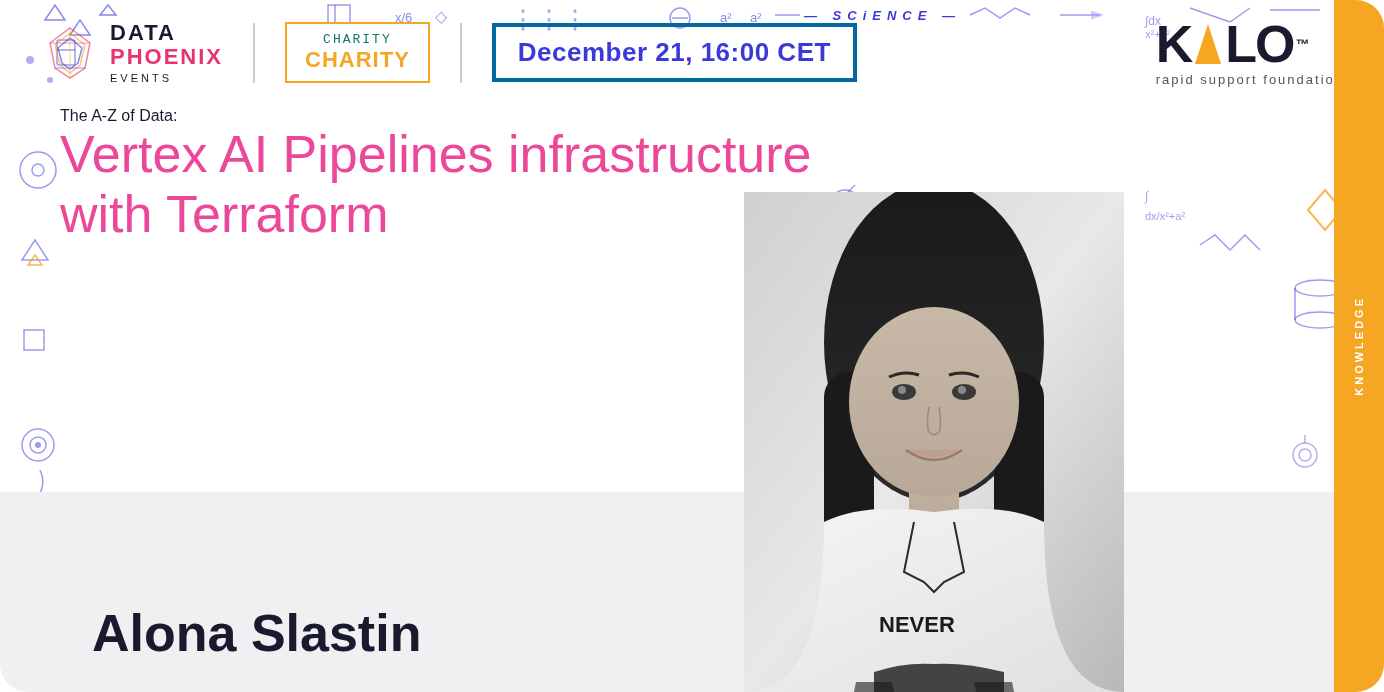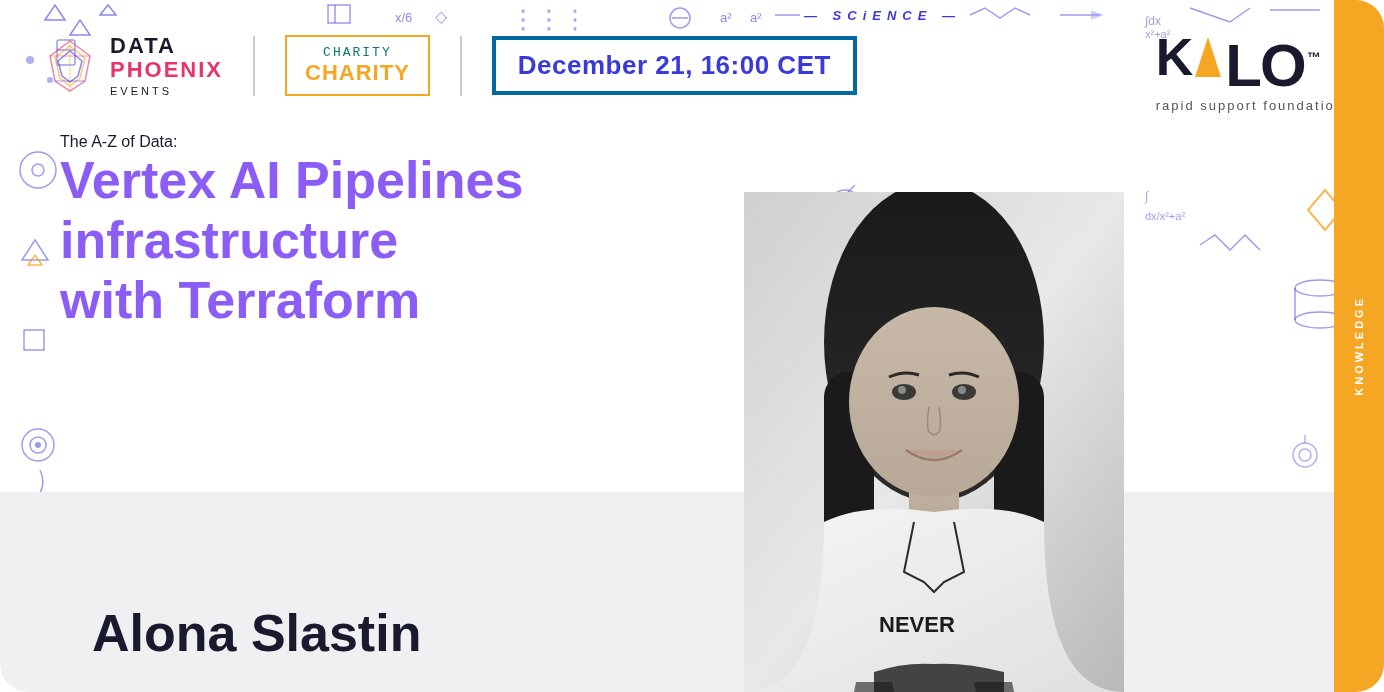--- a/index.html
+++ b/index.html
@@ -132,21 +132,21 @@
       font-weight: 900;
       color: #1a1a2e;
       letter-spacing: -2px;
       line-height: 1;
       display: flex;
       align-items: center;
       gap: 0;
     }
 
     .kolo-k { font-size: 52px; font-weight: 900; color: #1a1a2e; }
-    .kolo-rest { font-size: 60px; font-weight: 900; color: #1a1a2e; margin-top: 18px; }
+    .kolo-rest { font-size: 52px; font-weight: 900; color: #1a1a2e; }
 
     .kolo-tagline {
       font-size: 13px;
       color: #555;
       letter-spacing: 2px;
       margin-top: 2px;
       font-weight: 400;
     }
 
     
@@ -157,22 +157,22 @@
     }
 
     .subtitle {
       font-size: 16px;
       color: #1a1a2e;
       font-weight: 400;
     }
 
     .title-main {
       font-size: 52px;
-      font-weight: 700;
-      color: #8b5cf6;
+      font-weight: 400;
+      color: #ec4899;
       line-height: 1.15;
       max-width: 800px;
     }
 
     
     .bottom-section {
       position: absolute;
       bottom: 0;
       left: 0;
       right: 0;

